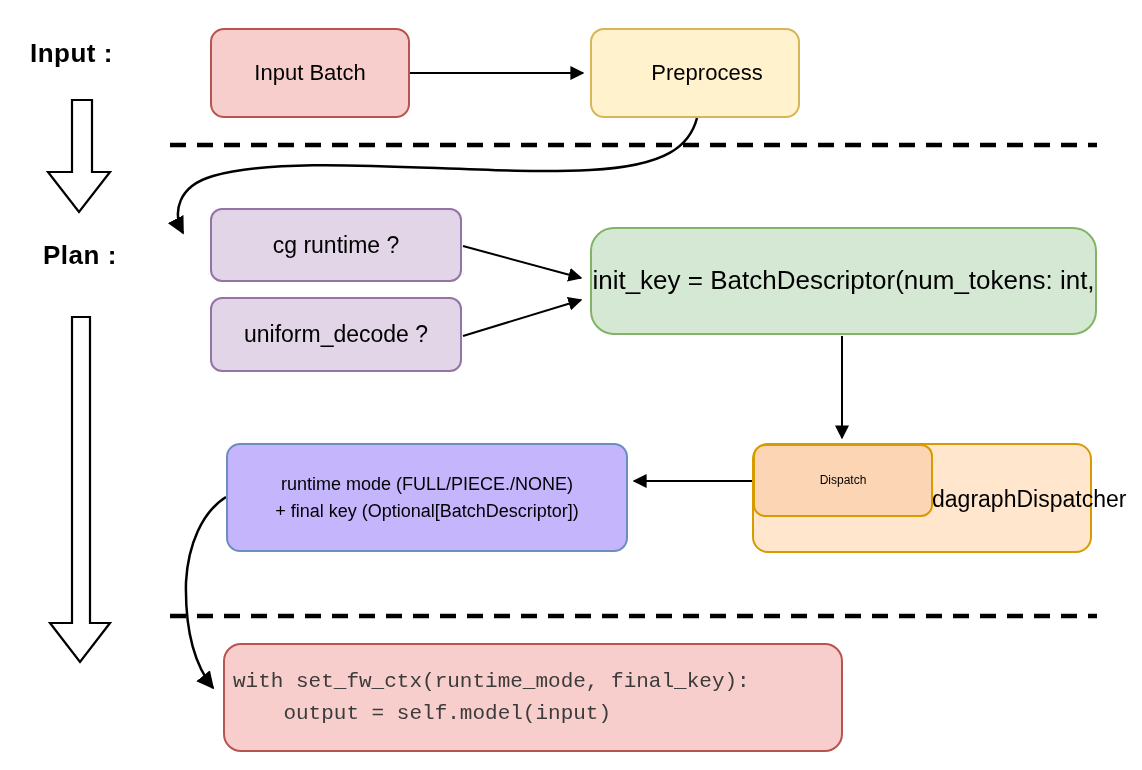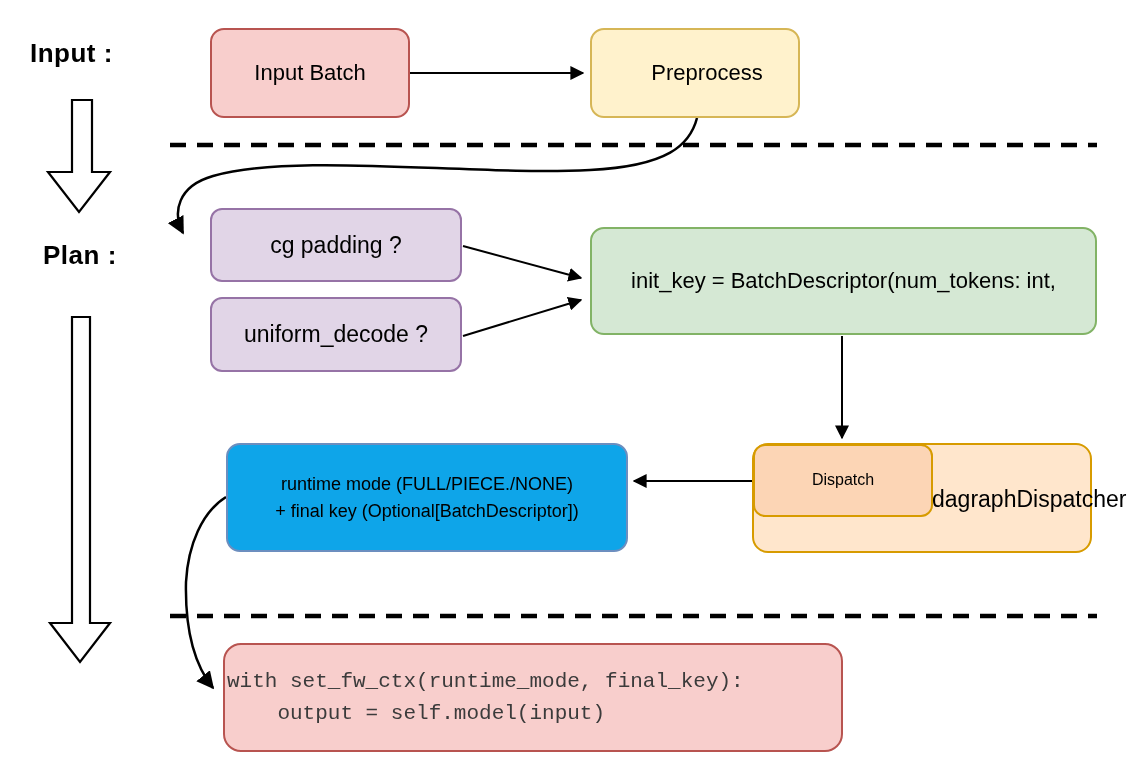--- a/index.html
+++ b/index.html
@@ -7,30 +7,30 @@
           font-family:"Liberation Sans",sans-serif;color:#000;}
   .stage-label{position:absolute;font-weight:700;font-size:26px;letter-spacing:0.5px;}
   .node{position:absolute;box-sizing:border-box;border:2px solid #ec4899;
         display:flex;flex-direction:column;align-items:center;justify-content:center;
         text-align:center;line-height:1.4;}
   .node .ln{display:block;white-space:pre;}
   #node-input-batch{left:210px;top:28px;width:200px;height:90px;border-radius:14px;font-size:22px;}
   #node-preprocess{left:590px;top:28px;width:210px;height:90px;border-radius:14px;font-size:22px;padding-left:24px;}
   #node-cg-padding{left:210px;top:208px;width:252px;height:74px;border-radius:12px;font-size:23px;}
   #node-uniform-decode{left:210px;top:297px;width:252px;height:75px;border-radius:12px;font-size:23px;}
-  #node-init-key{left:590px;top:227px;width:507px;height:108px;border-radius:14px;font-size:22px;line-height:1.45;}
+  #node-init-key{left:590px;top:227px;width:507px;height:108px;border-radius:24px;font-size:26px;line-height:1.45;}
   #node-runtime-mode{left:226px;top:443px;width:402px;height:109px;border-radius:14px;font-size:18px;line-height:1.5;}
   #node-cudagraph{left:752px;top:443px;width:340px;height:110px;border-radius:16px;justify-content:flex-start;}
   #cudagraph-label{position:absolute;left:181px;top:0;width:159px;height:110px;display:flex;
                    align-items:center;justify-content:center;
                    font-size:23px;line-height:1.35;}
-  #node-dispatch{left:753px;top:444px;width:180px;height:73px;border-radius:12px;font-size:16px;}
+  #node-dispatch{left:753px;top:444px;width:180px;height:73px;border-radius:12px;font-size:12px;}
   #node-execute-code{left:223px;top:643px;width:620px;height:109px;border-radius:18px;
                      font-family:"Liberation Mono",monospace;font-size:21px;line-height:1.5;
-                     color:#3b3b3b;align-items:flex-start;padding-left:2px;text-align:left;}
+                     color:#3b3b3b;align-items:flex-start;padding-left:8px;text-align:left;}
   svg.overlay{position:absolute;left:0;top:0;pointer-events:none;}
   .flow-line{fill:none;stroke:#000;stroke-width:2;}
   .flow-curve{fill:none;stroke:#000;stroke-width:2.5;}
   .divider{stroke:#000;stroke-width:4.5;}
   .hollow-arrow{fill:#ffffff;stroke:#000;stroke-width:2.2;stroke-linejoin:miter;}
 </style>
 </head>
 <body>
 
 <div class="canvas">
@@ -62,32 +62,32 @@
 
   <div class="node" id="node-input-batch" style="background: rgb(248, 206, 204); border-color: rgb(184, 84, 80);">
     <span class="ln">Input Batch</span>
   </div>
 
   <div class="node" id="node-preprocess" style="background: rgb(255, 242, 204); border-color: rgb(214, 182, 86);">
     <span class="ln">Preprocess</span>
   </div>
 
   <div class="node" id="node-cg-padding" style="background: rgb(225, 213, 231); border-color: rgb(150, 115, 166);">
-    <span class="ln">cg padding ?</span>
+    <span class="ln">cg runtime ?</span>
   </div>
 
   <div class="node" id="node-uniform-decode" style="background: rgb(225, 213, 231); border-color: rgb(150, 115, 166); text-align: center;">
     <span class="ln">uniform_decode ?</span>
   </div>
 
   <div class="node" id="node-init-key" style="background: rgb(213, 232, 212); border-color: rgb(130, 179, 102);">
     <span class="ln">init_key = BatchDescriptor(num_tokens: int,</span>
   </div>
 
-  <div class="node" id="node-runtime-mode" style="background: #0ea5e9; border-color: rgb(108, 142, 191);">
+  <div class="node" id="node-runtime-mode" style="background: #c4b5fd; border-color: rgb(108, 142, 191);">
     <span class="ln">runtime mode (FULL/PIECE./NONE)</span>
     <span class="ln">+ final key (Optional[BatchDescriptor])</span>
   </div>
 
   <div class="node" id="node-cudagraph" style="background: rgb(255, 230, 204); border-color: rgb(215, 155, 0);">
     <div id="cudagraph-label">
       <span class="ln">Cudagraph</span>
       <span class="ln">Dispatcher</span>
     </div>
   </div>

